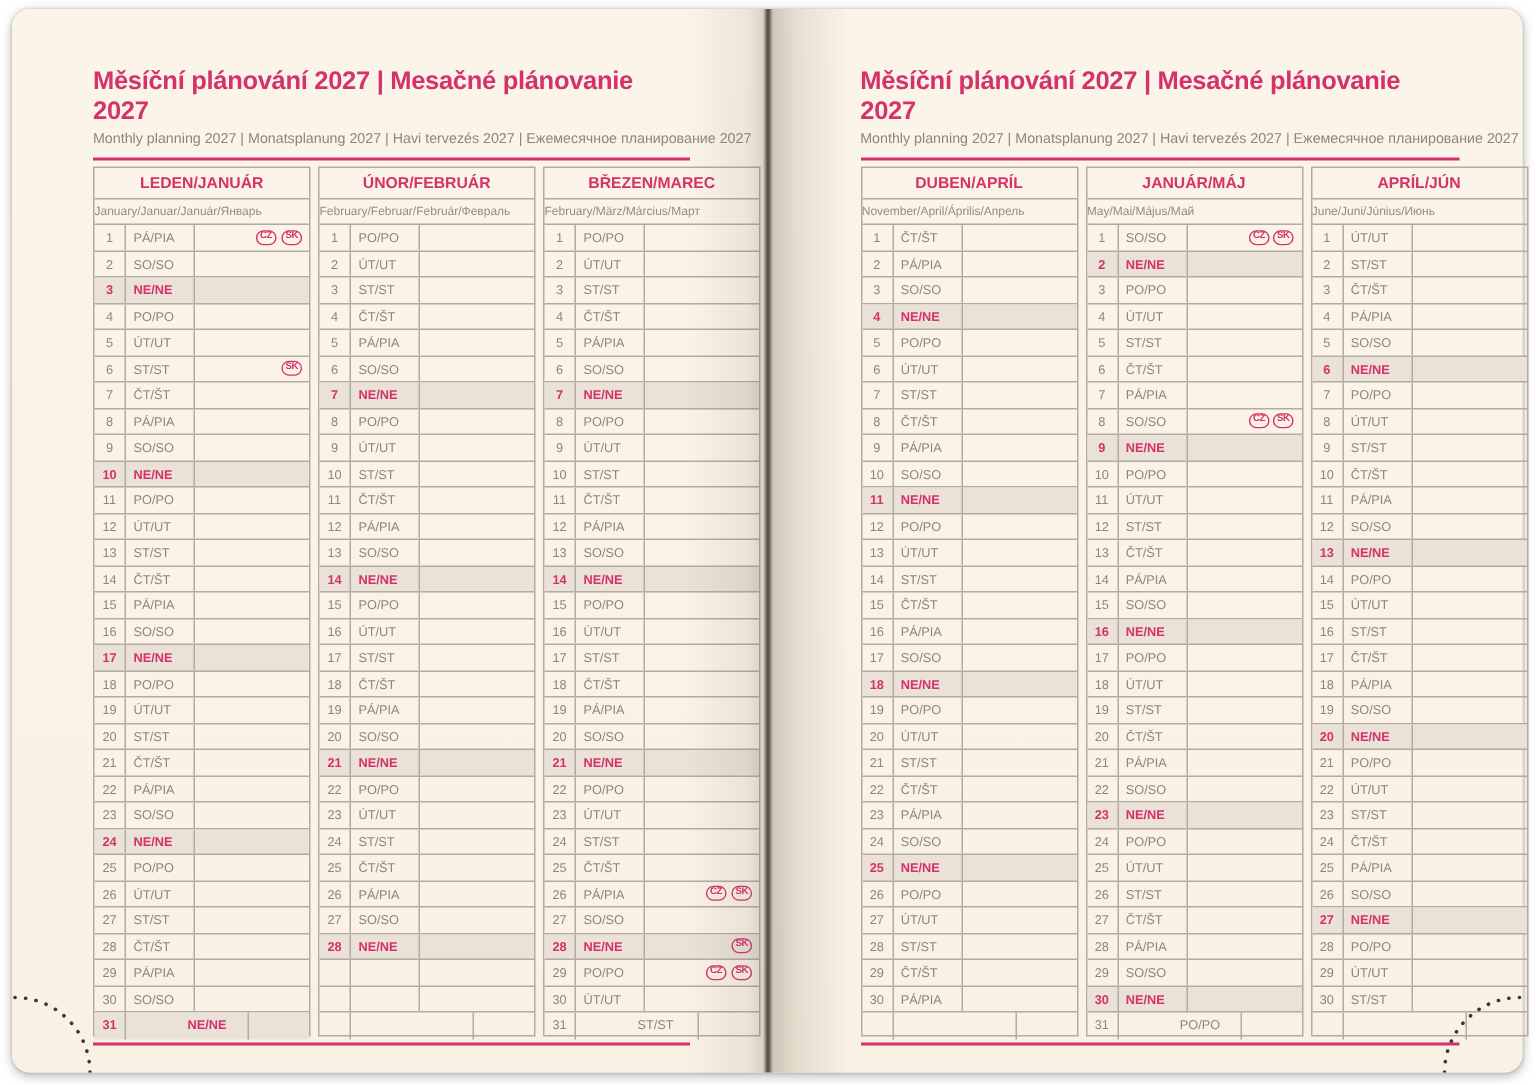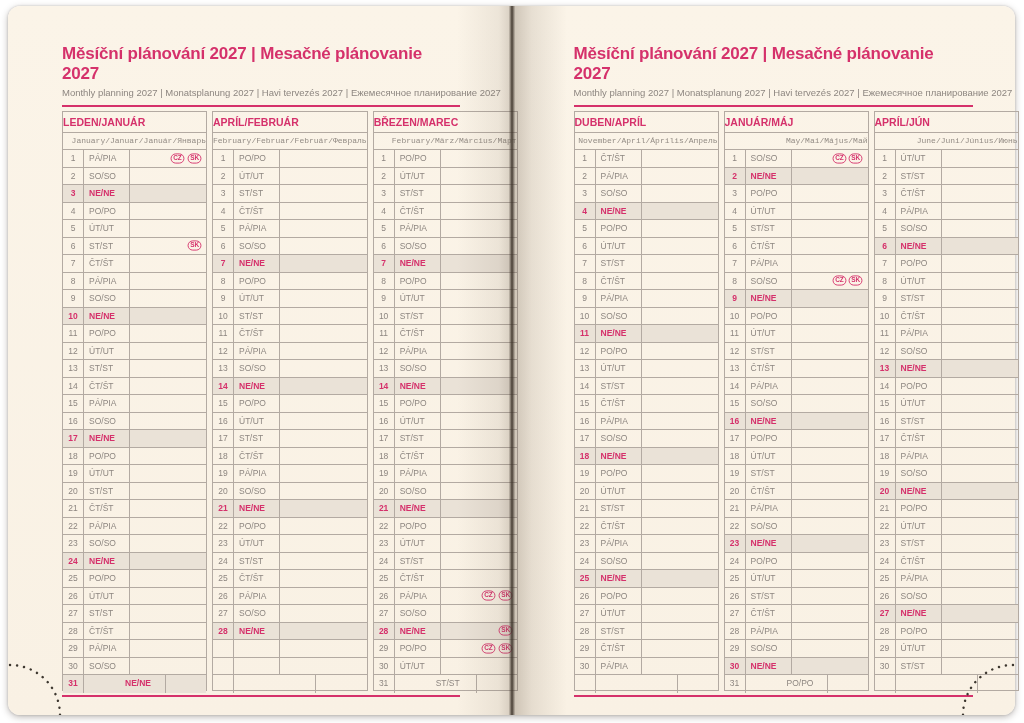--- a/index.html
+++ b/index.html
@@ -24,27 +24,27 @@
   .page-subtitle{
     text-align:center;color:#8d8680;font-size:9.5px;line-height:15px;margin-top:1px;
     white-space:nowrap;
   }
   .rule-top{height:2px;background:var(--accent);margin-top:5px;}
   .columns{display:flex;gap:5px;margin-top:4px;height:580px;}
   .month{
     flex:1;border:1px solid #b3aaa2;box-sizing:border-box;background:transparent;
   }
   .m-head{
-    height:20px;line-height:20px;border-bottom:1px solid #b3aaa2;
+    height:20px;line-height:20px;text-align:center;border-bottom:1px solid #b3aaa2;
     color:var(--accent);font-weight:bold;font-size:10.5px;letter-spacing:0;
     white-space:nowrap;overflow:hidden;
   }
   .m-sub{
-    height:16px;line-height:16px;text-align:right;border-bottom:1px solid #b3aaa2;
-    color:#938c85;font-size:8px;white-space:nowrap;overflow:hidden;font-family:Liberation Mono, monospace;
+    height:16px;line-height:16px;text-align:left;border-bottom:1px solid #b3aaa2;
+    color:#938c85;font-size:8px;white-space:nowrap;overflow:hidden;
   }
   .row{
     display:flex;height:17.5px;box-sizing:border-box;border-bottom:1px solid #b3aaa2;
   }
   .row:last-child{border-bottom:none;gap:36px;}
   .row .c{box-sizing:border-box;line-height:16.5px;overflow:hidden;}
   .c.num{
     width:21px;text-align:center;color:#8d8680;font-size:8.5px;border-right:1px solid #b3aaa2;
   }
   .c.wd{
@@ -249,21 +249,21 @@
               <div class="c notes"></div>
             </div>
             <div class="row sun">
               <div class="c num">31</div>
               <div class="c wd">NE/NE</div>
               <div class="c notes"></div>
             </div>
           </div>
       </div>
       <div class="month">
-        <div class="m-head">APRÍL/FEBRUÁR</div>
+        <div class="m-head">ÚNOR/FEBRUÁR</div>
         <div class="m-sub">February/Februar/Február/Февраль</div>
         <div class="m-rows">
             <div class="row">
               <div class="c num">1</div>
               <div class="c wd">PO/PO</div>
               <div class="c notes"></div>
             </div>
             <div class="row">
               <div class="c num">2</div>
               <div class="c wd">ÚT/UT</div>

